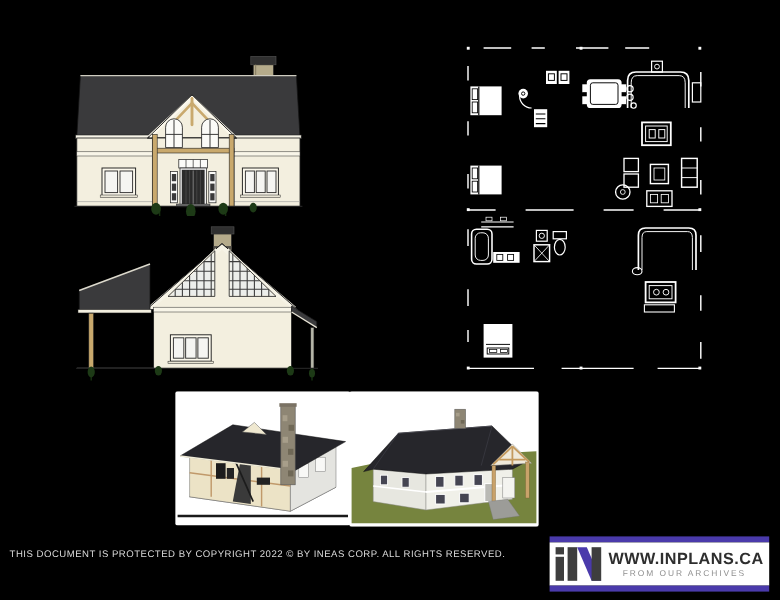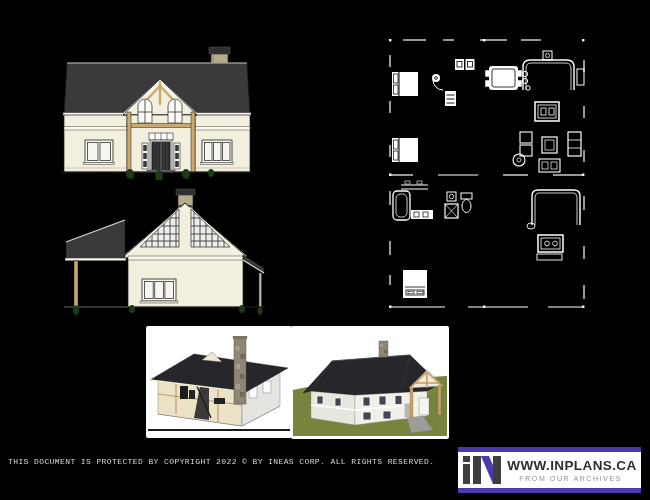--- a/index.html
+++ b/index.html
@@ -7,32 +7,32 @@
     width:650px;height:500px;overflow:hidden;position:relative;
     background:#000;
     font-family:"Liberation Sans", sans-serif;
   }
   .abs{position:absolute;}
   svg{display:block;}
   
   .copyright{
     left:8px;top:457px;width:460px;
     font-size:8px;letter-spacing:.4px;color:#d9d9d9;
-    font-family:Liberation Mono, monospace;
+    font-family:Liberation Sans, sans-serif;
     white-space:nowrap;
   }
   
   .logo-box{
     left:458px;top:447px;width:183px;height:46px;
     display:flex;flex-direction:column;justify-content:space-between;
   }
   .logo-bar{height:5px;width:100%;}
   .logo-mid{
     flex:1;display:flex;align-items:center;background:#fff;
-    padding:0 4px;gap:5px;justify-content:center;
+    padding:0 4px;gap:5px;
   }
   .logo-text-col{display:flex;flex-direction:column;line-height:1;margin-top:1px;}
   .logo-site{font-size:13.5px;font-weight:bold;letter-spacing:.4px;}
   .logo-tagline{font-size:7px;letter-spacing:1.6px;margin-top:3px;margin-left:12px;}
 </style>
 </head>
 <body>
 
 <svg class="abs" style="left:58px;top:22px" width="200" height="158" viewBox="0 0 200 158">
 

